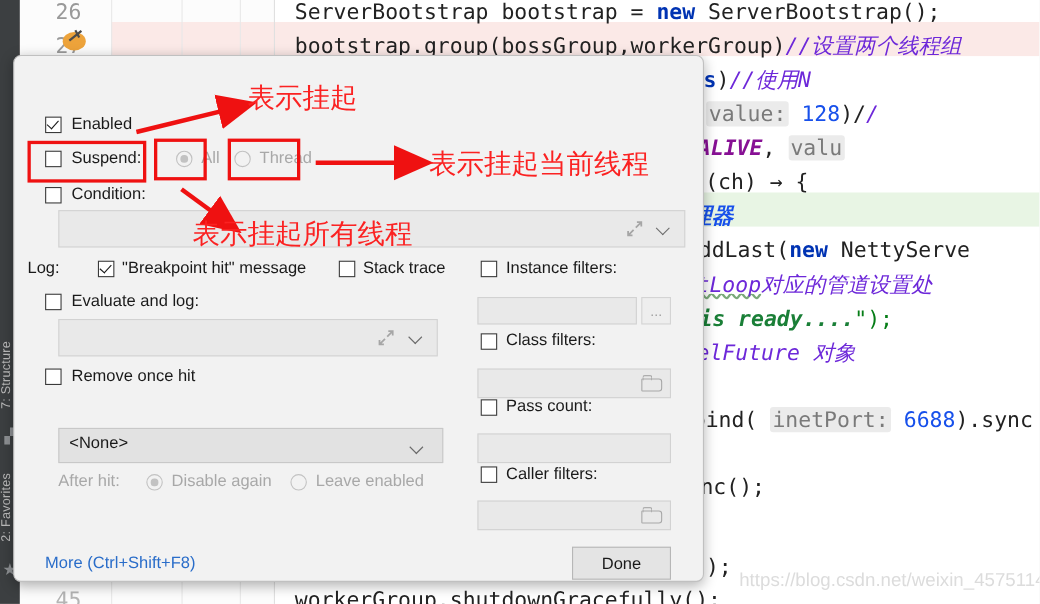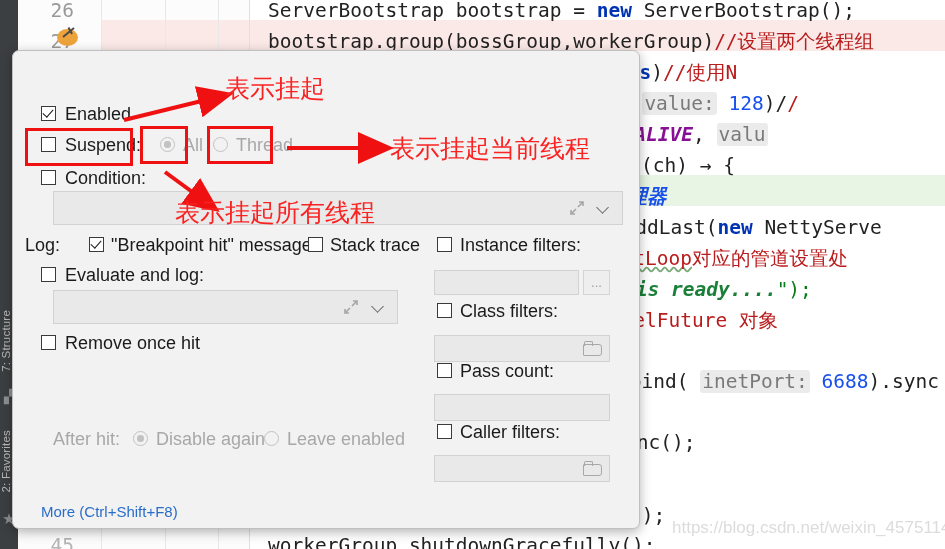--- a/index.html
+++ b/index.html
@@ -13,21 +13,21 @@
   #editor{position:absolute;left:0;top:0;width:945px;height:549px;background:#ffffff;}
   .code-line{position:absolute;left:0;right:0;height:31px;}
   .code-line.hl-pink{background:#fbe9e7;}
   .code-line.hl-green{background:#e8f5e4;}
   .code-text{
     position:absolute;
     font-family:"DejaVu Sans Mono","Liberation Mono",monospace;
     font-size:19.5px;line-height:31px;white-space:pre;color:#222222;
   }
   .kw{color:#0033b3;font-weight:bold;}
-  .cmt{color:#b91c1c;}
+  .cmt{color:#6d28d9;font-style:italic;}
   .cmt-b{color:#1750eb;font-style:italic;font-weight:bold;}
   .cmt-g{color:#1a7f37;font-style:italic;font-weight:bold;}
   .str{color:#067d17;}
   .fld{color:#871094;font-style:italic;font-weight:bold;}
   .num{color:#1750eb;}
   .hint{background:#ebebeb;color:#7a7a7a;border-radius:3px;padding:0 2px;}
   .wavy{text-decoration:underline wavy #7aa97a;text-decoration-skip-ink:none;}
 
   
   #gutter{position:absolute;left:0;top:0;width:250px;height:549px;}
@@ -64,21 +64,21 @@
   .p-title{position:absolute;left:28px;top:16px;font-size:15px;font-weight:bold;color:#1a1a1a;}
 
   .cb{
     position:absolute;width:15px;height:15px;box-sizing:border-box;
     border:1.6px solid #3a3a3a;background:#ffffff;
   }
   .cb.checked::after{
     content:"";position:absolute;left:3px;top:0px;width:5px;height:9px;
     border:solid #1a1a1a;border-width:0 1.8px 1.8px 0;transform:rotate(42deg);
   }
-  .lbl{position:absolute;font-size:18px;color:#1a1a1a;white-space:nowrap;}
+  .lbl{position:absolute;font-size:15px;color:#1a1a1a;white-space:nowrap;}
   .lbl.dis{color:#a8a8a8;}
 
   .rb{position:absolute;width:15px;height:15px;border-radius:50%;box-sizing:border-box;
       border:1.6px solid #c2c2c2;background:#f2f2f2;}
   .rb.sel::after{content:"";position:absolute;left:3.2px;top:3.2px;width:6.5px;height:6.5px;
       border-radius:50%;background:#c2c2c2;}
 
   .tfield{
     position:absolute;box-sizing:border-box;
     background:#e9e9e9;border:1px solid #d2d2d2;
@@ -223,20 +223,24 @@
   <div class="expand-ic" style="left:330px;top:248px;">
     <svg width="16" height="16">
         <path d="M10 2 L14 2 L14 6 M14 2 L9 7 M6 14 L2 14 L2 10 M2 14 L7 9" stroke="#a6a6a6" stroke-width="1.6" fill="none"></path>
       </svg>
   </div>
   <div class="chev" style="left:360px;top:251px;"></div>
 
   <div class="cb" style="left:28px;top:284px;"></div>
   <div class="lbl" style="left:52px;top:282px;">Remove once hit</div>
 
+  <div class="combo" style="left:40px;top:338px;width:350px;height:32px;">
+    <div class="cval">&lt;None&gt;</div>
+    <div class="chev" style="left:320px;top:12px;"></div>
+  </div>
 
   <div class="lbl dis" style="left:40px;top:378px;">After hit:</div>
   <div class="rb sel" style="left:120px;top:380px;"></div>
   <div class="lbl dis" style="left:143px;top:378px;">Disable again</div>
   <div class="rb" style="left:251px;top:380px;"></div>
   <div class="lbl dis" style="left:274px;top:378px;">Leave enabled</div>
 
   <div class="more-link" style="left:28px;top:452px;">More (Ctrl+Shift+F8)</div>
 
   <div class="cb" style="left:424px;top:186px;"></div>
@@ -251,20 +255,21 @@
 
   <div class="cb" style="left:424px;top:312px;"></div>
   <div class="lbl" style="left:447px;top:310px;">Pass count:</div>
   <div class="tfield" style="left:421px;top:343px;width:176px;height:27px;"></div>
 
   <div class="cb" style="left:424px;top:373px;"></div>
   <div class="lbl" style="left:447px;top:371px;">Caller filters:</div>
   <div class="tfield" style="left:421px;top:404px;width:176px;height:27px;"></div>
   <div class="folder-ic" style="left:570px;top:410px;"></div>
 
+  <div class="done-btn" style="left:507px;top:446px;width:90px;height:30px;line-height:29px;">Done</div>
 </div>
 
 <div class="redbox" style="left:25px;top:128px;width:108px;height:38px;"></div>
 <div class="redbox" style="left:140px;top:126px;width:48px;height:38px;"></div>
 <div class="redbox" style="left:207px;top:126px;width:66px;height:38px;"></div>
 
 <svg id="anno-svg">
   <defs>
     <marker id="ah" markerWidth="9" markerHeight="9" refX="6" refY="4.5" orient="auto">
       <path d="M0,0.5 L9,4.5 L0,8.5 z" fill="#ef1111"></path>

